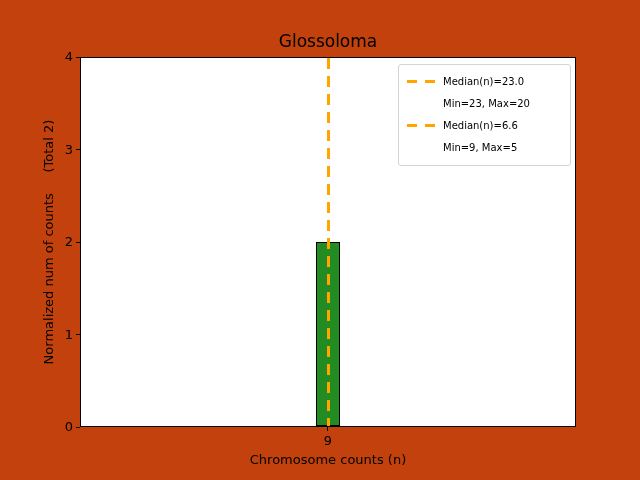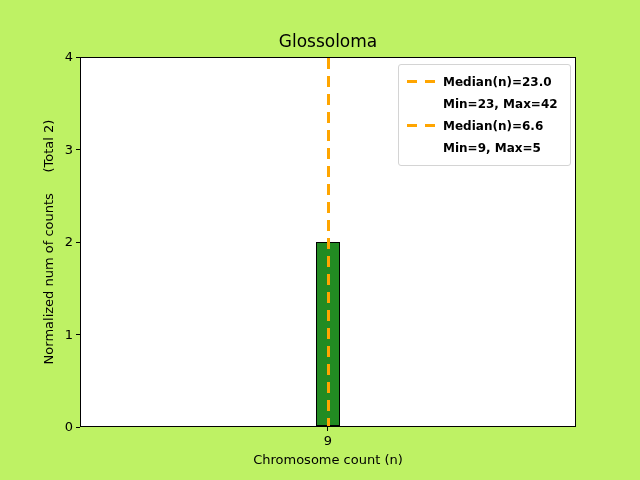--- a/index.html
+++ b/index.html
@@ -5,21 +5,21 @@
   html, body {
     margin: 0;
     padding: 0;
     background: #ffffff;
     font-family: "DejaVu Sans", "Liberation Sans", sans-serif;
   }
   .figure {
     position: relative;
     width: 640px;
     height: 480px;
-    background: #bef264;
+    background: #c2410c;
     overflow: hidden;
   }
   .chart-title {
     position: absolute;
     left: 80px;
     top: 31px;
     width: 496px;
     text-align: center;
     font-size: 17px;
     color: #000000;
@@ -69,24 +69,23 @@
   }
   .legend-row:last-child { margin-bottom: 0; }
   .legend-marker {
     display: inline-block;
     width: 28px;
     height: 3px;
     margin-right: 8px;
     flex: 0 0 28px;
   }
   .legend-label {
-    font-size: 12px;
+    font-size: 10px;
     color: #000000;
     white-space: nowrap;
-    font-weight: bold;
   }
   .y-ticks, .y-tickmarks {
     position: absolute;
     top: 57px;
     height: 370px;
   }
   .y-ticks { left: 44px; width: 29px; }
   .y-tickmarks { left: 76px; width: 4px; }
   .ytick-label {
     position: absolute;
@@ -162,21 +161,21 @@
     <div class="median-line" style="background: repeating-linear-gradient(rgb(255, 165, 0) 0px, rgb(255, 165, 0) 11px, transparent 11px, transparent 18px);"></div>
   </div>
 
   <div class="legend">
       <div class="legend-row">
         <span class="legend-marker" style="background: repeating-linear-gradient(to right, rgb(255, 165, 0) 0px, rgb(255, 165, 0) 10px, transparent 10px, transparent 18px);"></span>
         <span class="legend-label">Median(n)=23.0</span>
       </div>
       <div class="legend-row">
         <span class="legend-marker"></span>
-        <span class="legend-label">Min=23, Max=42</span>
+        <span class="legend-label">Min=23, Max=20</span>
       </div>
       <div class="legend-row">
         <span class="legend-marker" style="background: repeating-linear-gradient(to right, rgb(255, 165, 0) 0px, rgb(255, 165, 0) 10px, transparent 10px, transparent 18px);"></span>
         <span class="legend-label">Median(n)=6.6</span>
       </div>
       <div class="legend-row">
         <span class="legend-marker"></span>
         <span class="legend-label">Min=9, Max=5</span>
       </div>
     </div>
@@ -192,15 +191,15 @@
       <div class="ytick-mark" style="bottom: calc(0% - 0.5px);"></div>
       <div class="ytick-mark" style="bottom: calc(25% - 0.5px);"></div>
       <div class="ytick-mark" style="bottom: calc(50% - 0.5px);"></div>
       <div class="ytick-mark" style="bottom: calc(75% - 0.5px);"></div>
       <div class="ytick-mark" style="bottom: calc(100% - 0.5px);"></div>
     </div>
 
   <div class="x-tickmark"></div>
   <div class="x-tick-label">9</div>
 
-  <div class="x-axis-label">Chromosome count (n)</div>
+  <div class="x-axis-label">Chromosome counts (n)</div>
 
 </div>
 
 </body></html>

